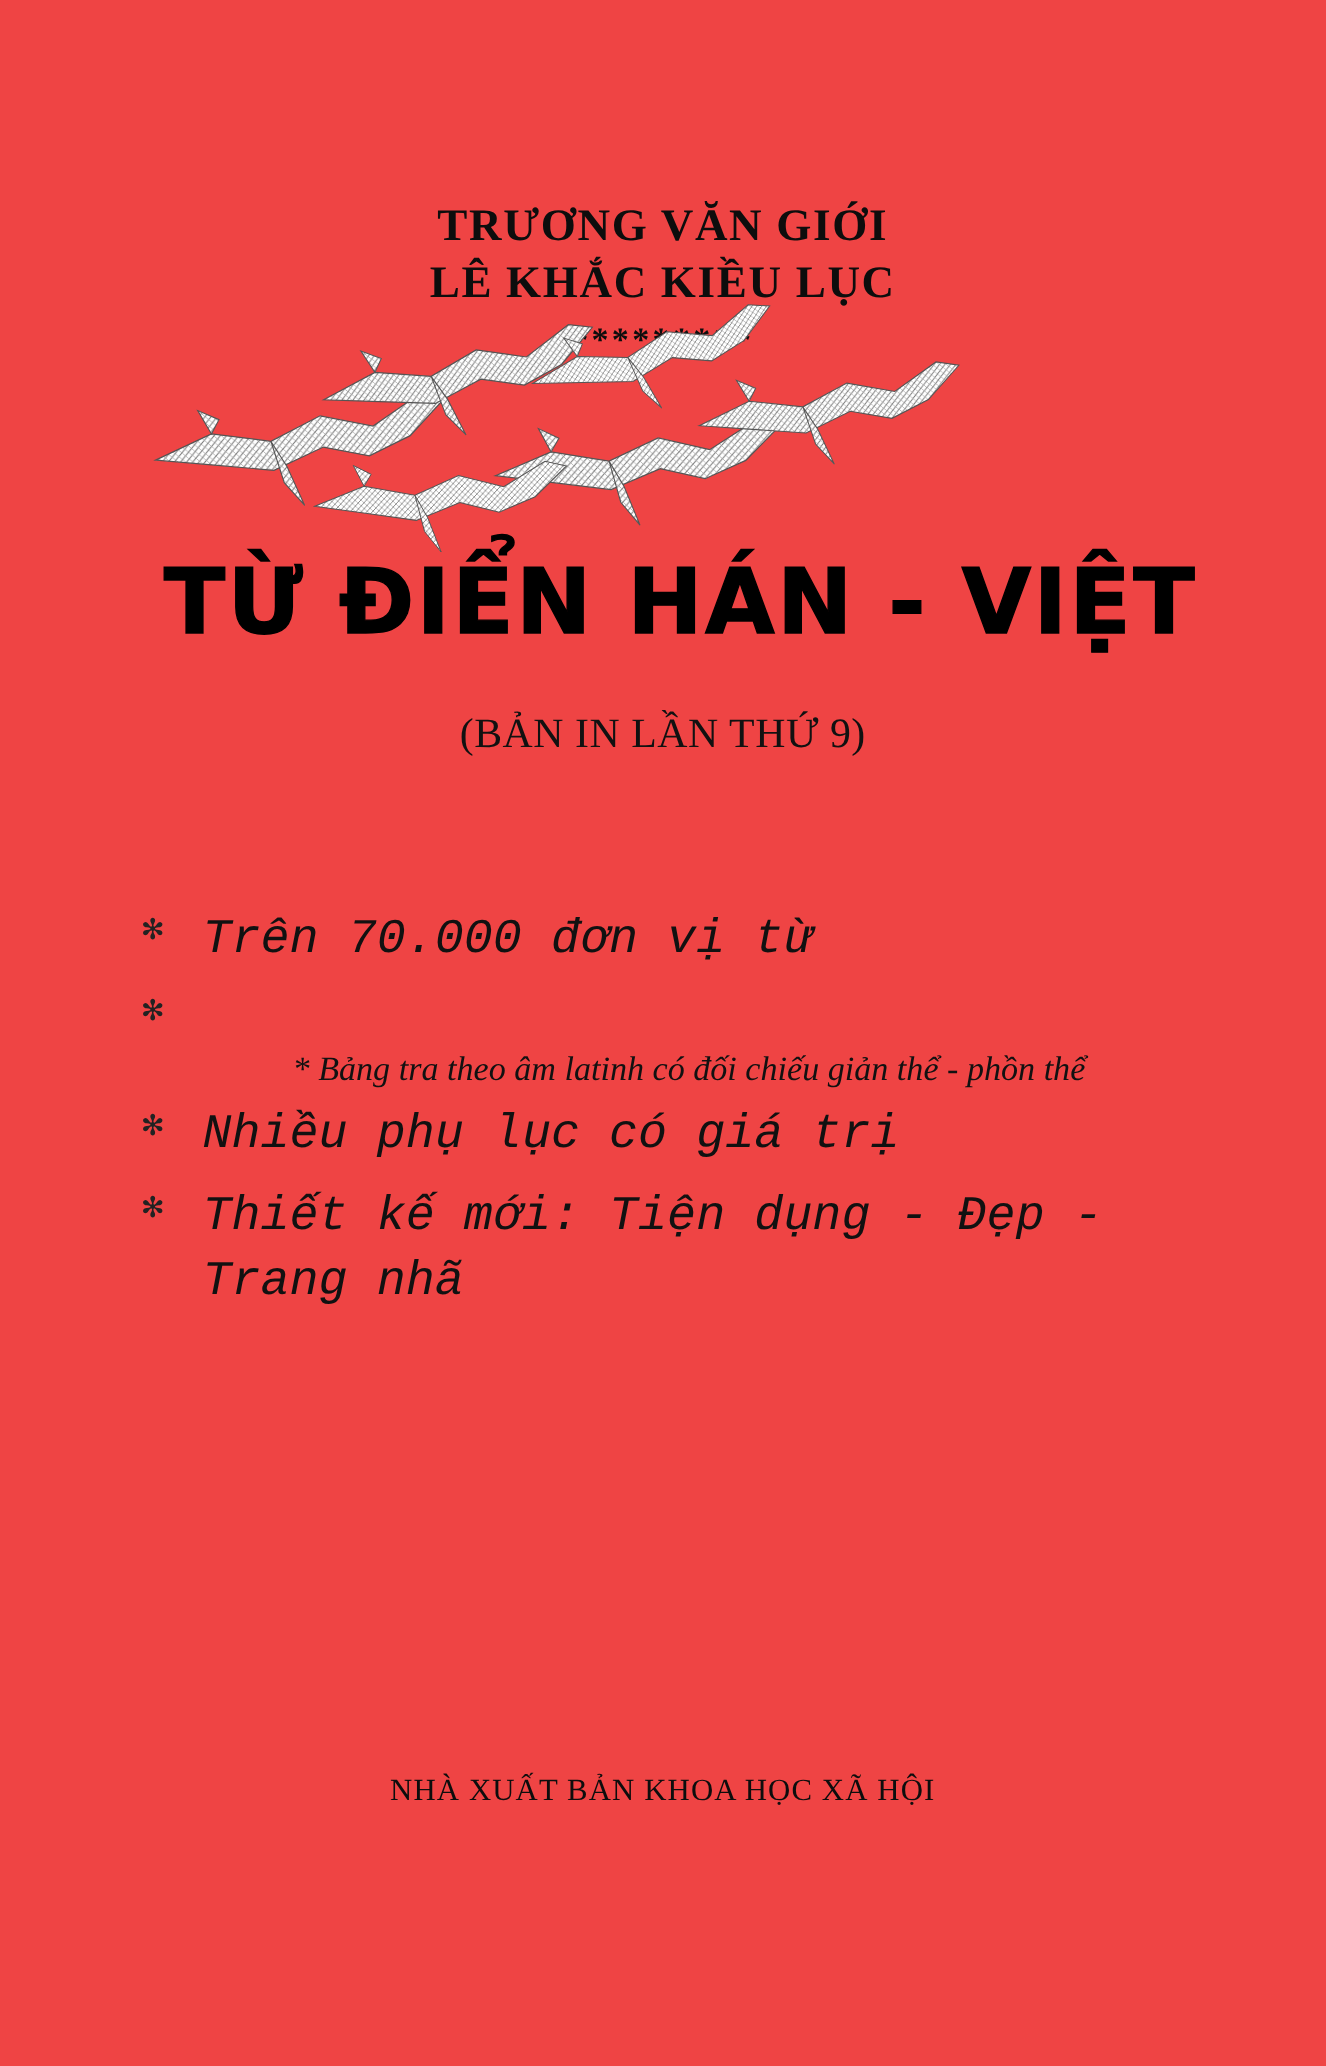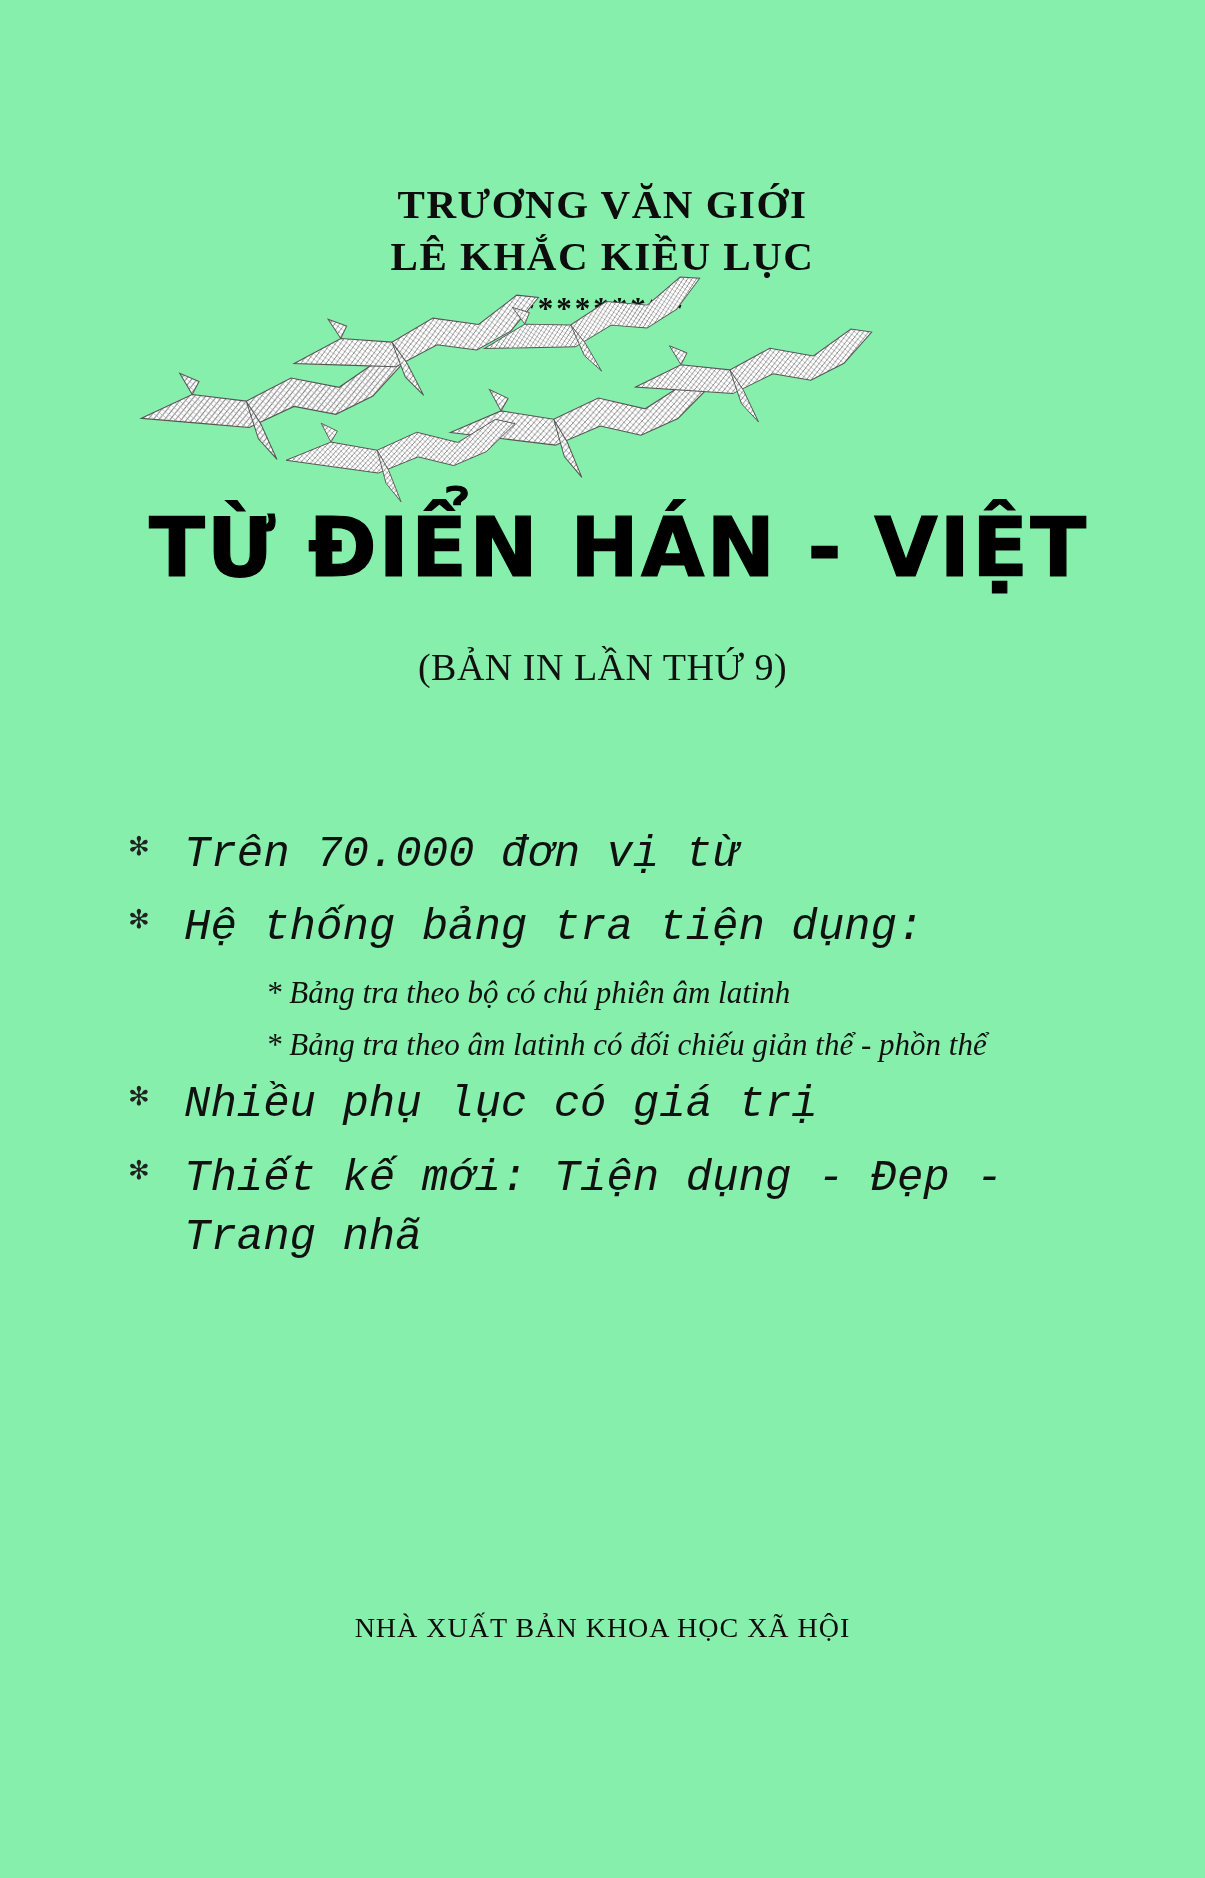--- a/index.html
+++ b/index.html
@@ -5,21 +5,21 @@
   html, body {
     margin: 0;
     padding: 0;
     background: #ffffff;
   }
   .page {
     position: relative;
     width: 1205px;
     height: 1878px;
     margin: 0 auto;
-    background: #86efac;
+    background: #ef4444;
     overflow: hidden;
     font-family: "Liberation Serif", serif;
     color: #111111;
   }
 
   
   .authors {
     position: absolute;
     top: 178px;
     left: 0;
@@ -179,26 +179,22 @@
 
   <div class="features">
 
     <div class="feature-row">
       <span class="bullet">✻</span>
       <span class="feature-text">Trên 70.000 đơn vị từ</span>
     </div>
 
     <div class="feature-row">
       <span class="bullet">✻</span>
-      <span class="feature-text">Hệ thống bảng tra tiện dụng:</span>
-    </div>
-
-    <div class="sub-row">
-      <div class="sub-text">* Bảng tra theo bộ có chú phiên âm latinh</div>
-    </div>
+    </div>
+
 
     <div class="sub-row">
       <div class="sub-text">* Bảng tra theo âm latinh có đối chiếu giản thể - phồn thể</div>
     </div>
 
     <div class="feature-row">
       <span class="bullet">✻</span>
       <span class="feature-text">Nhiều phụ lục có giá trị</span>
     </div>
 

